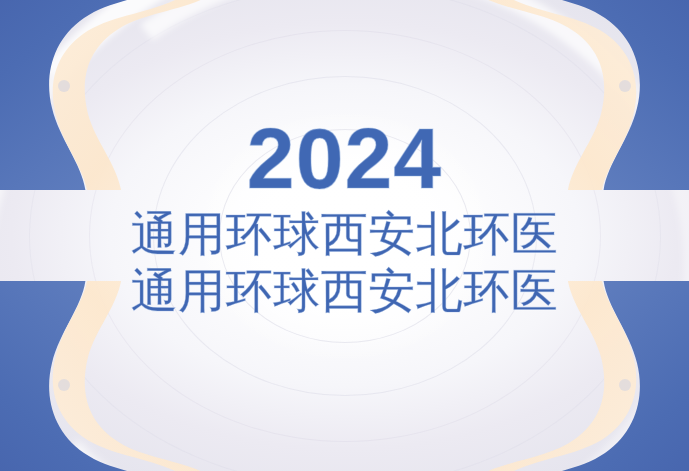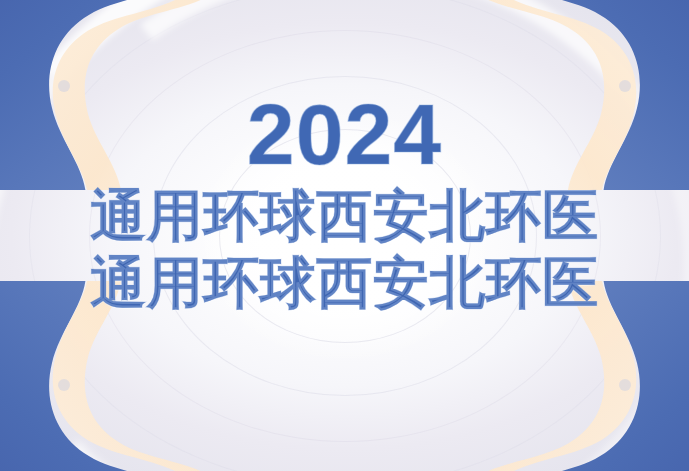--- a/index.html
+++ b/index.html
@@ -74,36 +74,36 @@
   .c-bl{left:-64px;bottom:-70px;transform:scaleY(-1);}
   .c-br{right:-64px;bottom:-70px;transform:scale(-1,-1);}
   .corner svg{display:block;width:320px;height:260px;overflow:visible;}
 
   
   .content{
     position:absolute;inset:0;
     display:flex;flex-direction:column;
     align-items:center;
     justify-content:flex-start;
-    padding-top:92px;
+    padding-top:116px;
     box-sizing:border-box;
   }
   .year{
     font-size:86px;
     font-weight:bold;
     color:#4068b4;
     letter-spacing:1px;
     line-height:.98;
     margin:0 0 6px 0;
     -webkit-text-stroke:1.2px rgba(140,170,220,.45);
     text-shadow:0 1px 0 rgba(255,255,255,.55);
   }
   .ct-line{
-    font-size:56px;
-    font-weight:bold;
+    font-size:47px;
+    font-weight:normal;
     color:#3f66b2;
     line-height:1.20;
     letter-spacing:.5px;
     margin:0;
     white-space:nowrap;
     -webkit-text-stroke:.9px rgba(150,178,224,.40);
     text-shadow:0 1px 0 rgba(255,255,255,.5);
   }
   .ct-line.l2{letter-spacing:0px;}
   .ct-line.l3{letter-spacing:.5px;}

